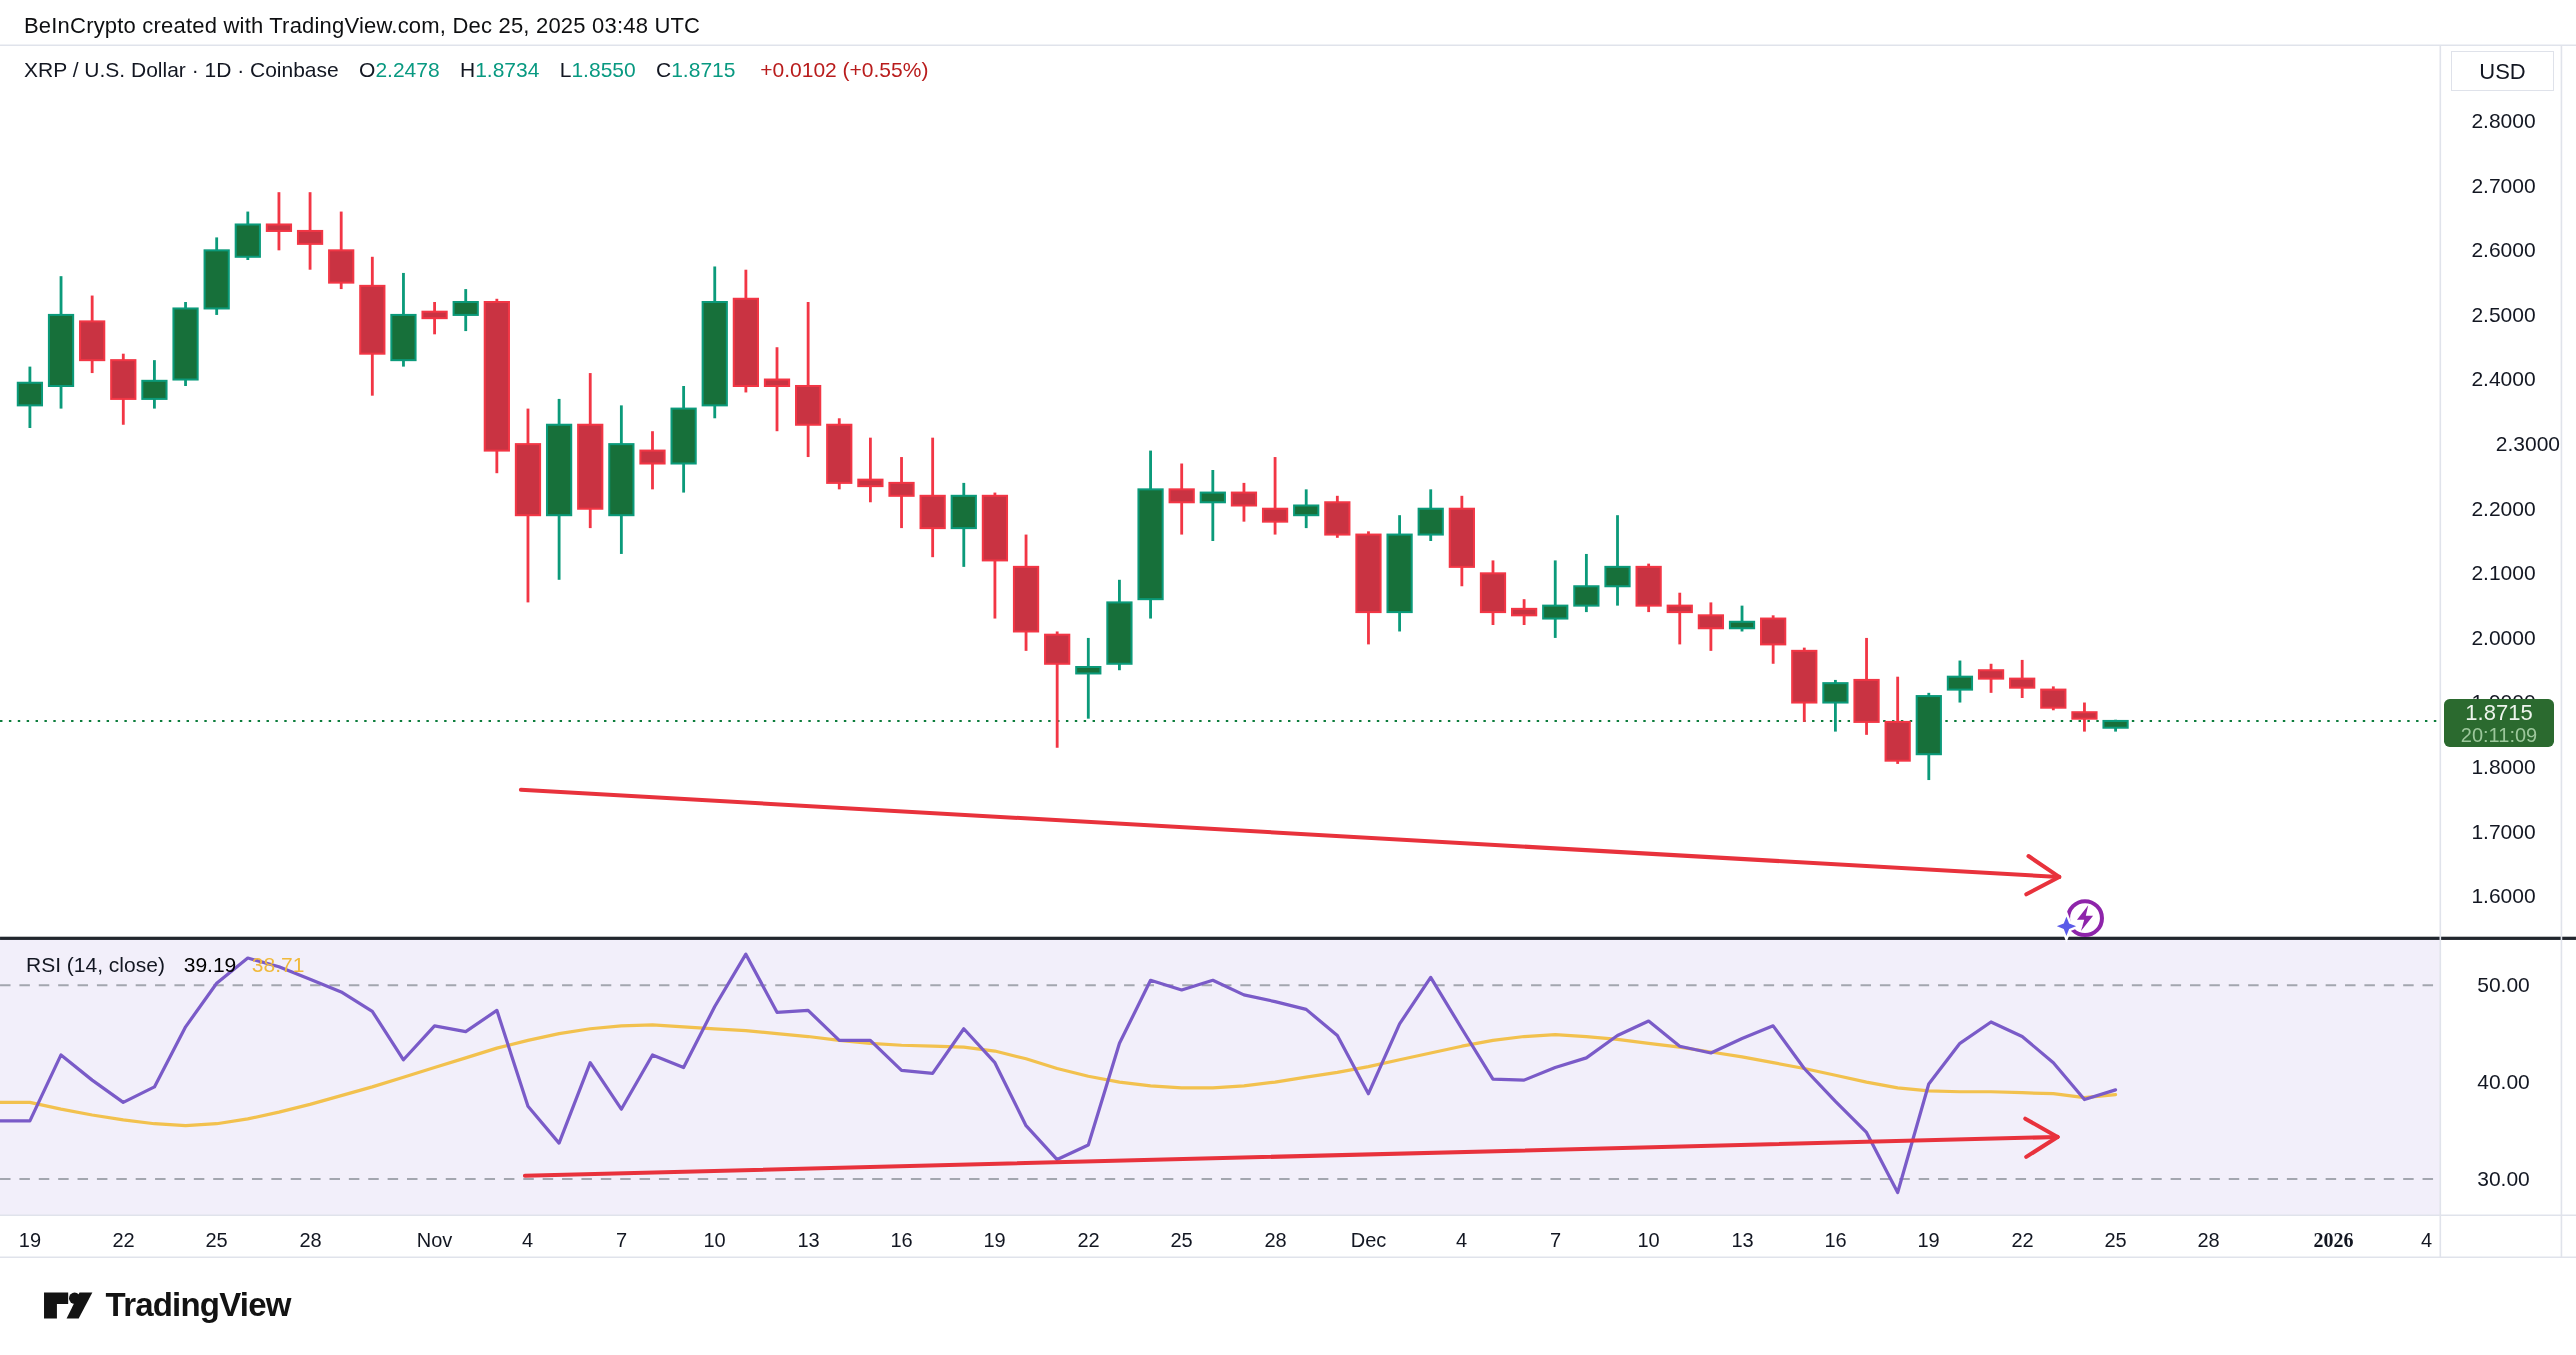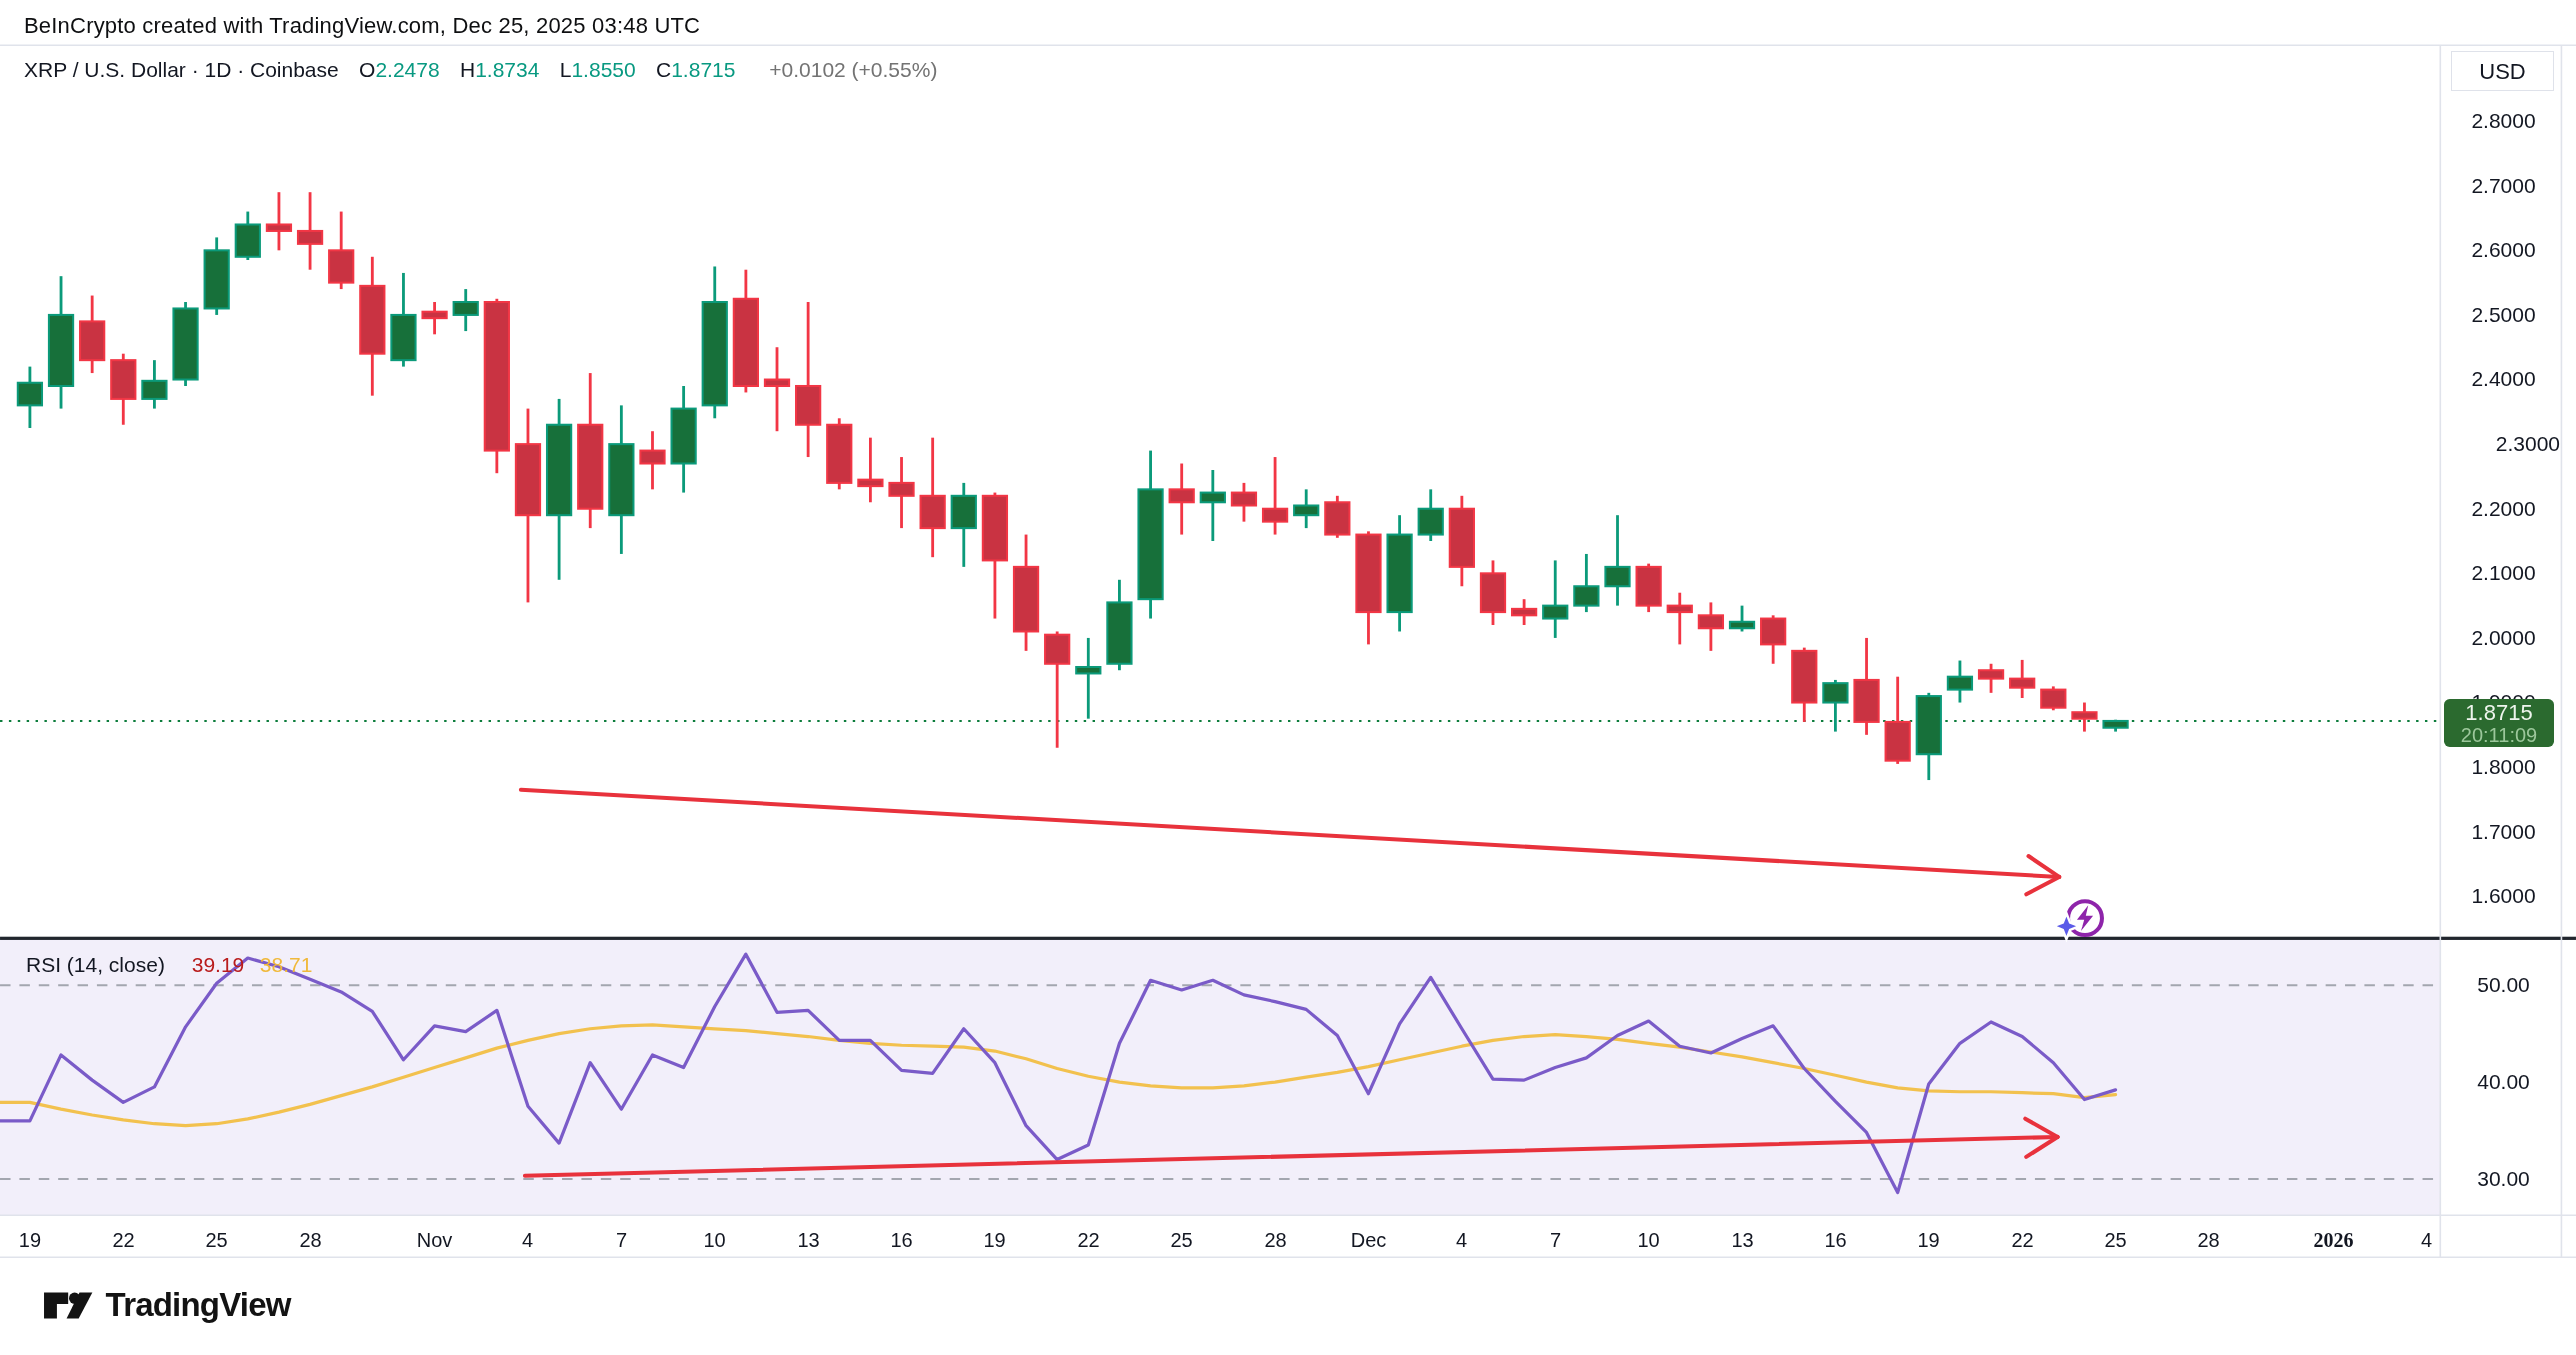--- a/index.html
+++ b/index.html
@@ -3,33 +3,33 @@
 <meta charset="utf-8">
 <style>
   html,body{margin:0;padding:0;background:#ffffff;}
   body{width:2576px;height:1355px;position:relative;font-family:"Liberation Sans",sans-serif;overflow:hidden;}
   #chart-canvas{position:absolute;left:0;top:0;z-index:1;}
   .ovl{position:absolute;z-index:2;}
   #attribution{left:24px;top:13px;font-size:22px;color:#0e0f11;letter-spacing:0.2px;}
   #legend{left:24px;top:58px;font-size:21px;color:#131722;white-space:nowrap;}
   #legend .val{color:#089981;}
   #legend .lab{margin-left:14.5px;color:#131722;}
-  #legend .chg{margin-left:28px;color:#737373;}
+  #legend .chg{margin-left:19px;color:#b91c1c;}
   #usd-button{left:2451px;top:51px;width:103px;height:40px;border:1.6px solid #dfe2ea;border-radius:0;
     font-size:22px;color:#131722;text-align:center;line-height:39px;background:#fff;box-sizing:border-box;}
   .tick{position:absolute;z-index:2;width:113px;text-align:center;font-size:21px;color:#131722;line-height:24px;}
   .xtick{position:absolute;z-index:2;width:105px;text-align:center;font-size:20px;color:#131722;line-height:24px;}
   .xtick.bold{font-weight:bold;font-family:Liberation Serif, serif;}
   #price-tag{left:2444px;top:699px;width:110px;height:48px;background:#2b6a2f;border-radius:5.7px;
     text-align:center;z-index:3;}
   #price-tag .p{font-size:22px;color:#eef5ed;line-height:25px;margin-top:0.8px;}
   #price-tag .cd{font-size:20px;color:#9cc79b;line-height:21px;}
   #rsi-legend{left:26px;top:953px;font-size:21px;white-space:nowrap;}
   #rsi-legend .t{color:#131722;}
-  #rsi-legend .v{color:#b91c1c;margin-left:21px;}
+  #rsi-legend .v{color:#000000;margin-left:13px;}
   #rsi-legend .m{color:#f0b93b;margin-left:9.7px;}
   #tv-logo{left:18.6px;top:1286px;display:flex;align-items:center;gap:12px;padding-left:25px;}
   #tv-logo .txt{font-size:33px;font-weight:bold;color:#131313;letter-spacing:-0.8px;}
 </style>
 </head>
 <body>
 
 <svg id="chart-canvas" width="2576" height="1355" xmlns="http://www.w3.org/2000/svg" viewBox="0 0 3190 1678">
     <rect x="0" y="1164" width="3022" height="341" fill="#f2effa"></rect>
     <line x1="0" y1="1220" x2="3022" y2="1220" stroke="#a3a6af" stroke-width="2.5" stroke-dasharray="13 11"></line>

